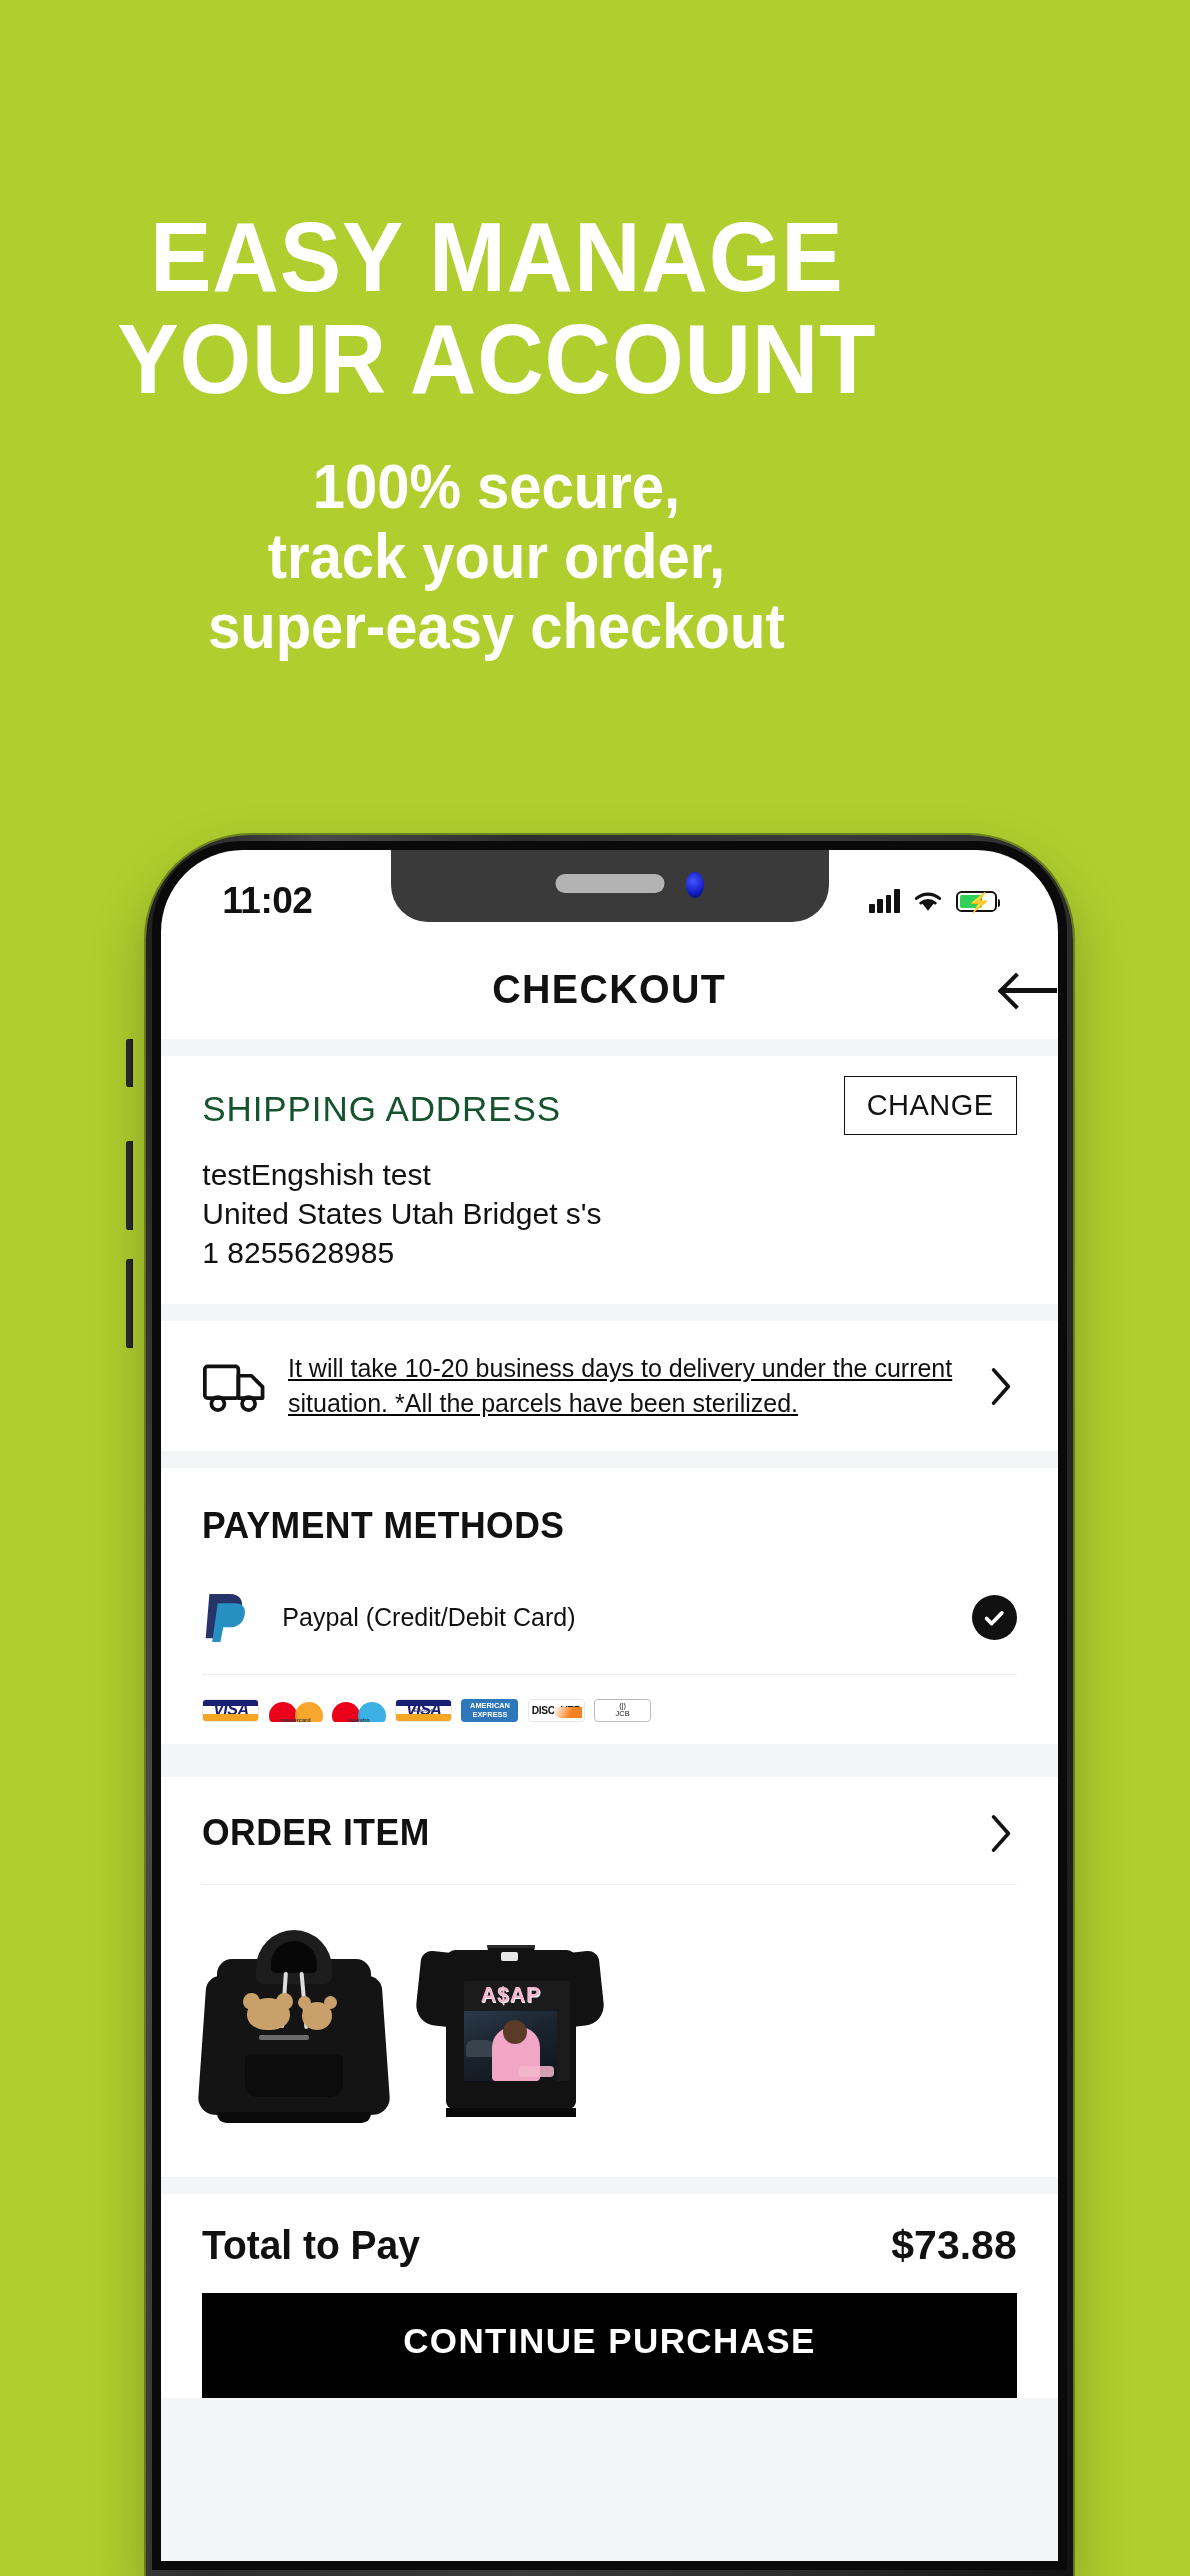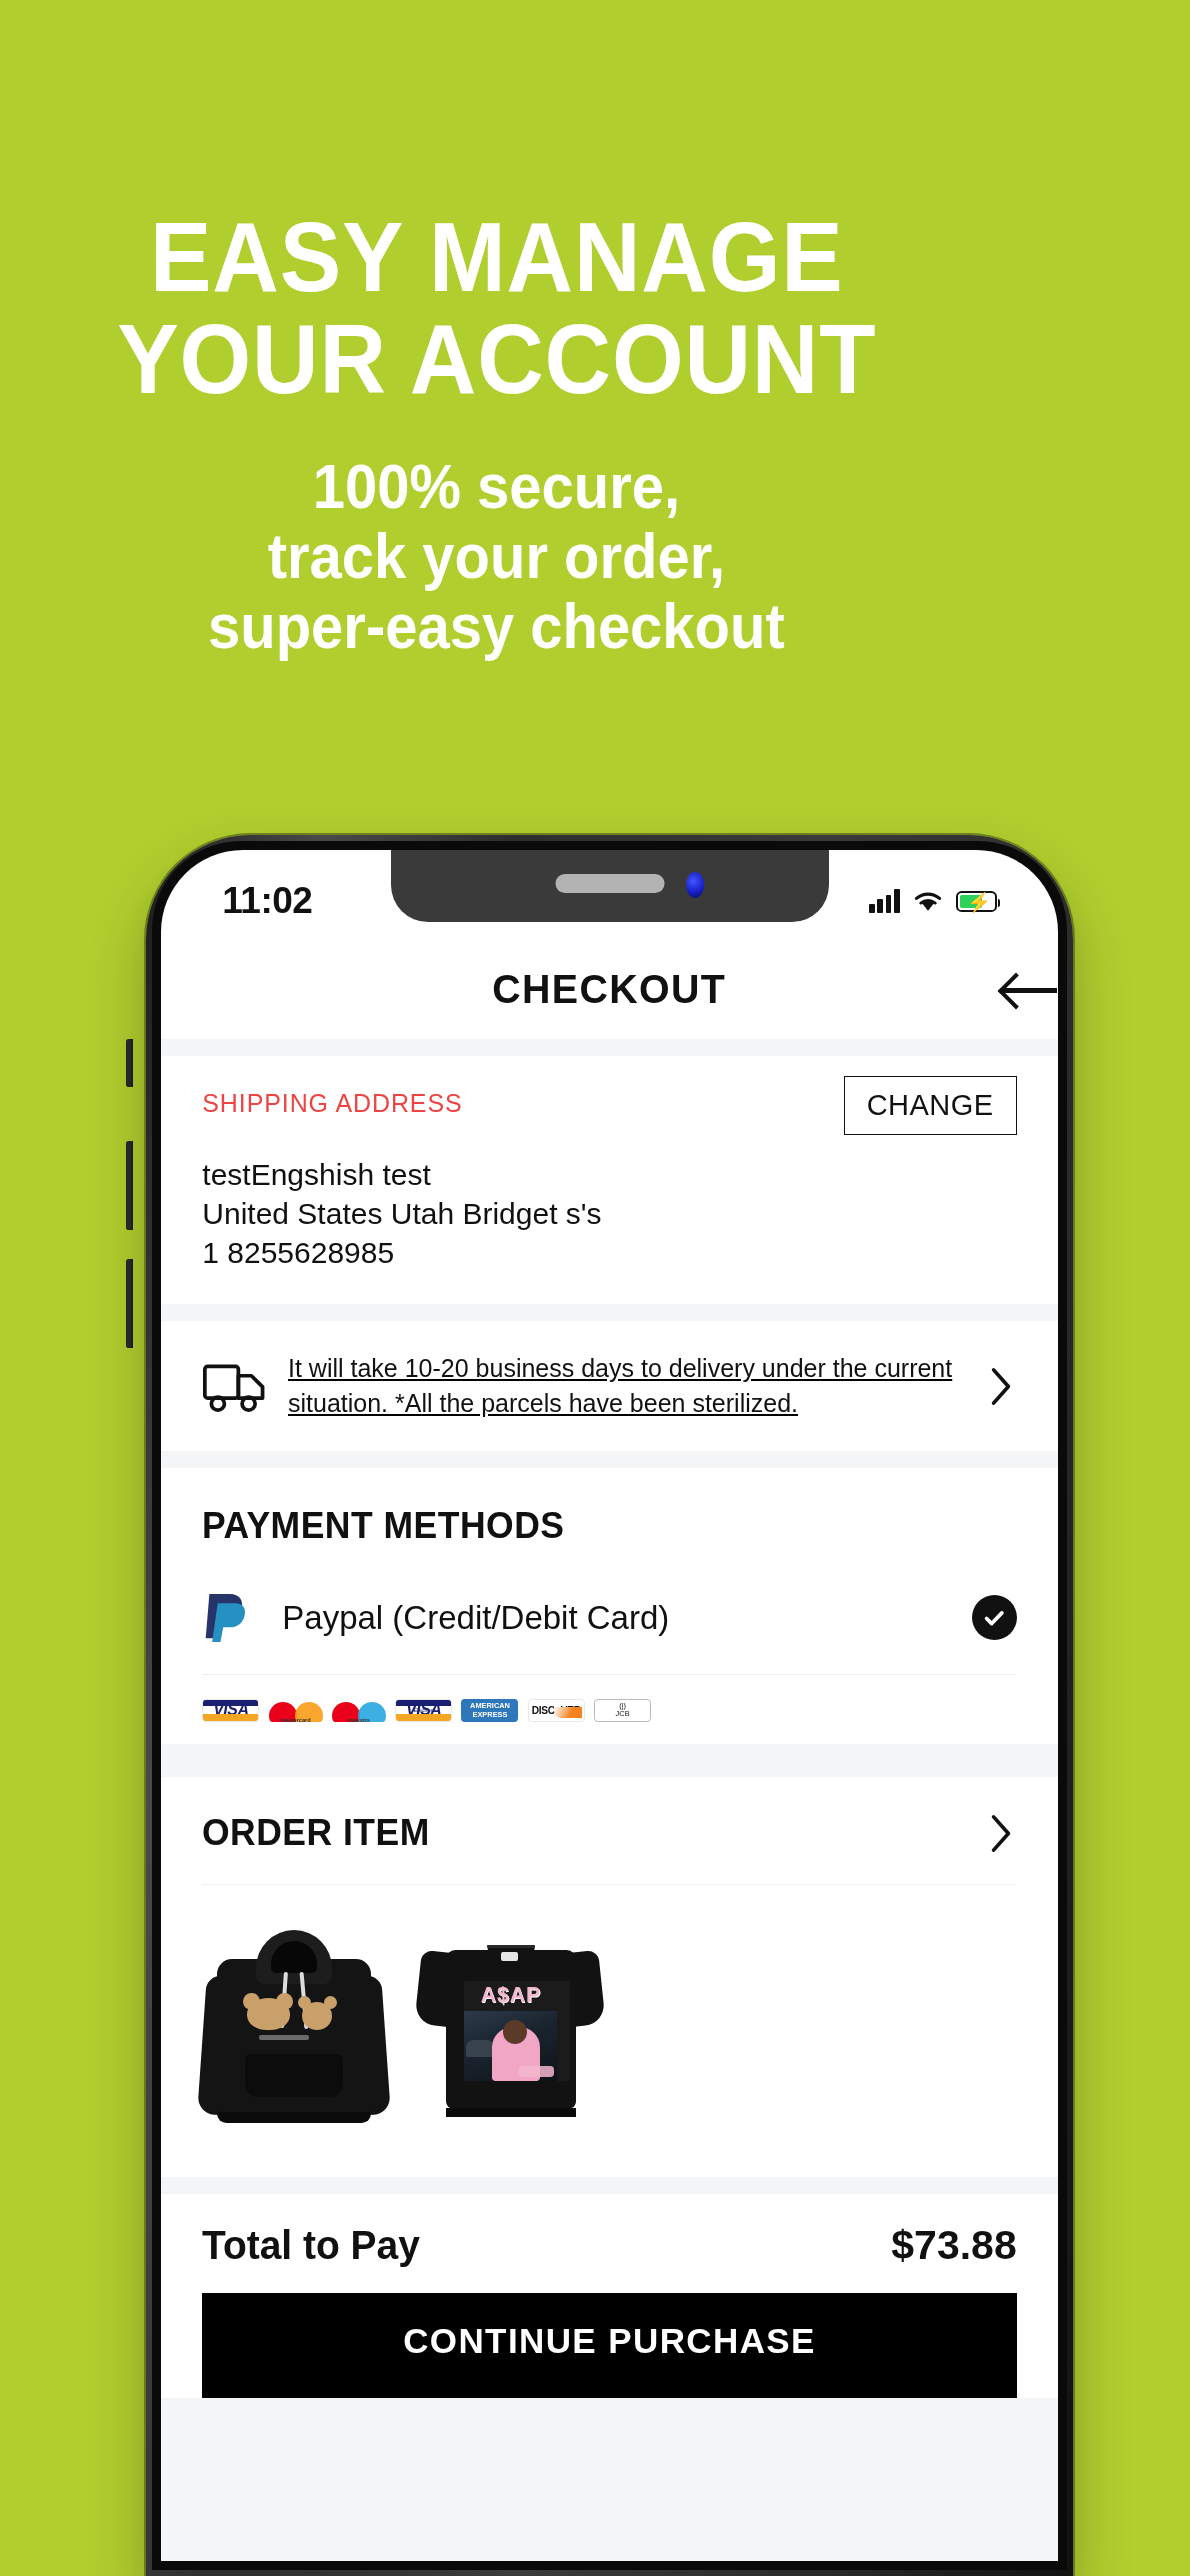--- a/index.html
+++ b/index.html
@@ -141,21 +141,21 @@
   }
 
   .gap { height:16.7px; background:#f4f5f7; }
 
   .card { background:#fff; padding:0 41px; }
 
   
   .ship { padding-top:33px; padding-bottom:32px; position:relative; }
   .ship-head { display:flex; align-items:flex-start; justify-content:space-between; }
   .ship-label {
-    font-size:25px; color:#ef4444; letter-spacing:0.9px; font-weight:300;
+    font-size:35px; color:#14532d; letter-spacing:0.9px; font-weight:300;
     font-family:"Liberation Sans", sans-serif;
   }
   .change-btn {
     border:1.9px solid #111; color:#111; background:#fff;
     font-size:29px; letter-spacing:0.5px;
     padding:12px 22px; cursor:pointer;
     font-family:"Liberation Sans Narrow","Liberation Sans",sans-serif;
     margin-top:-13px;
   }
   .ship-lines { margin-top:20.4px; }
@@ -170,21 +170,21 @@
 
   
   .section-title {
     font-size:37px; font-weight:bold; letter-spacing:0.5px; color:#111;
     font-family:"Liberation Sans Narrow","Liberation Sans",sans-serif;
     transform:scaleX(.96); transform-origin:left center;
   }
   .pay-head { padding-top:37px; padding-bottom:11px; }
   .pay-row { display:flex; align-items:center; padding:32px 0 28px 0; border-bottom:1.9px solid #eceef1; }
   .pp-logo { width:48px; height:56px; flex:0 0 48px; position:relative; }
-  .pay-name { flex:1; padding-left:32px; font-size:33px; color:#111; }
+  .pay-name { flex:1; padding-left:32px; font-size:25px; color:#111; }
   .check {
     width:45px; height:45px; border-radius:50%; background:#111;
     display:flex; align-items:center; justify-content:center;
   }
   .check svg{ display:block; }
 
   .cards { display:flex; align-items:center; gap:9.3px; padding:24px 0 22px 0; }
   .cardlogo { height:23px; width:57px; border-radius:3.7px; position:relative; overflow:hidden; background:#fff; display:flex; align-items:center; justify-content:center; }
   .cl-visa { background:#fff; border:0.9px solid #e8e8e8; }
   .cl-visa .bar-top{ position:absolute; top:0; left:0; right:0; height:6.5px; background:#1a1f71; }

